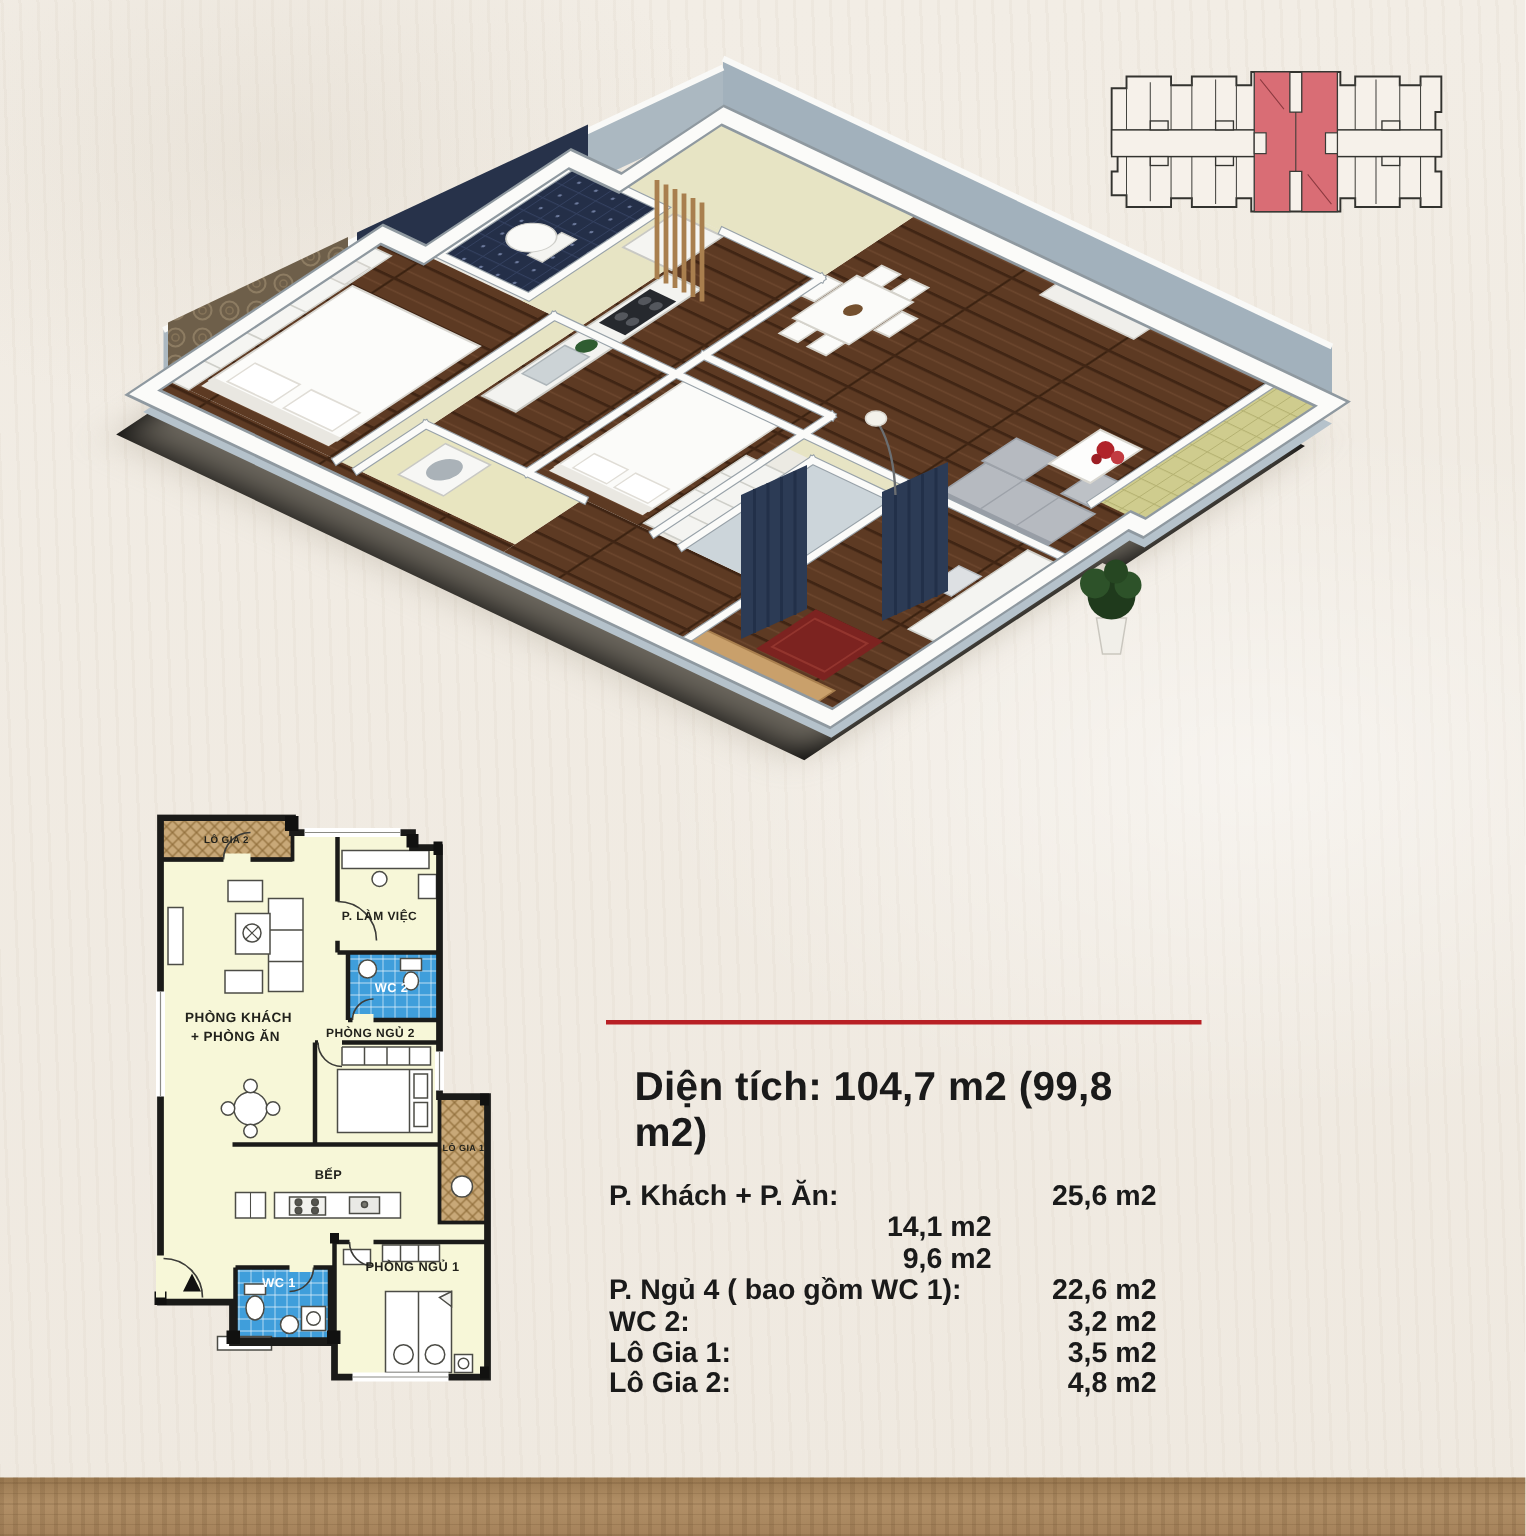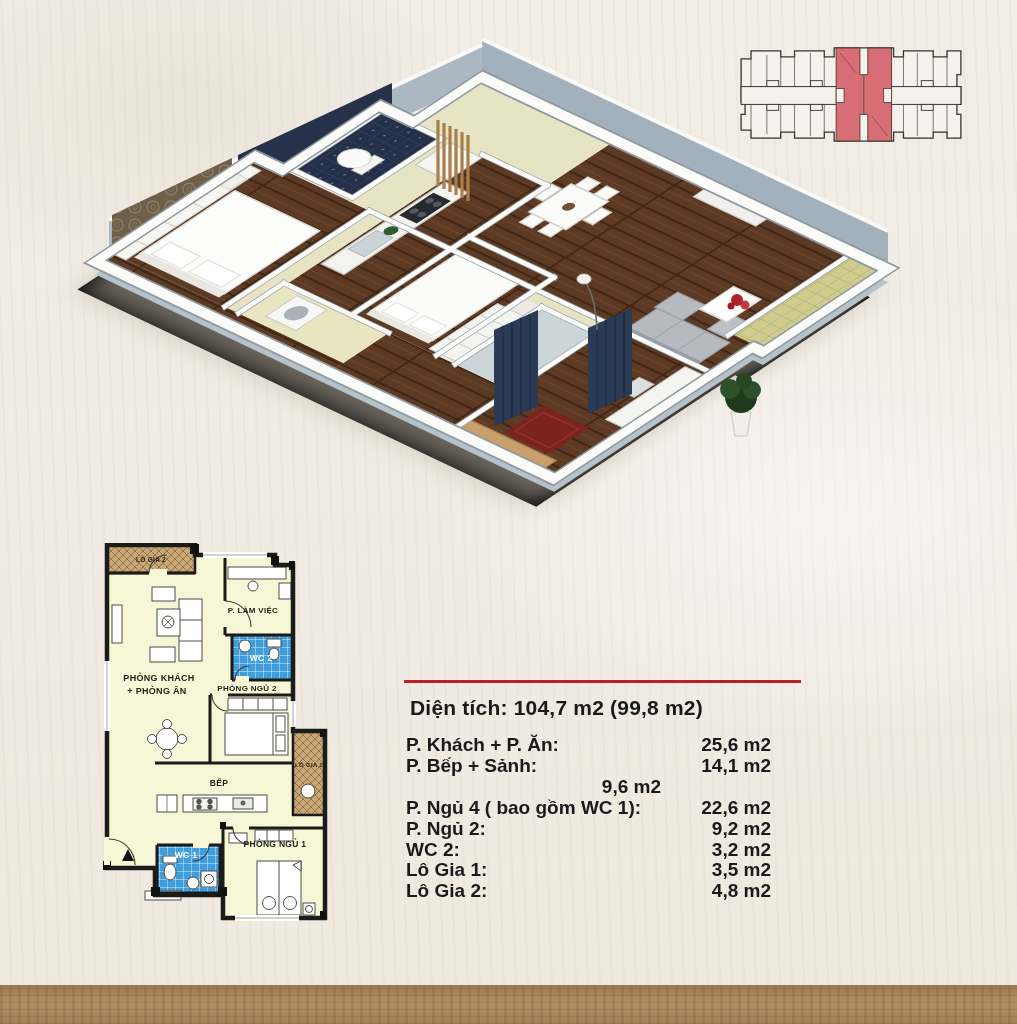--- a/index.html
+++ b/index.html
@@ -11,21 +11,21 @@
       radial-gradient(560px 320px at 82% 50%, rgba(255,255,255,.45), transparent 72%),
       repeating-linear-gradient(88deg, rgba(221,212,199,.22) 0 2px, transparent 2px 12px),
       linear-gradient(180deg, var(--bg), #efe9e0);
   }
   .abs{position:absolute;}
   #plan3d{left:0;top:0;width:1017px;height:640px;}
   #keyplan{left:737px;top:45px;width:228px;height:99px;}
   #plan2d{left:95px;top:543px;width:242px;height:382px;}
   #redline{left:404px;top:680px;width:397px;height:3px;background:var(--red);}
   #panel{left:406px;top:692px;width:372px;color:var(--ink);}
-  #panel h2{margin:4px;font-size:21px;font-weight:bold;letter-spacing:.2px;}
+  #panel h2{margin:17px;font-size:27px;font-weight:bold;letter-spacing:.2px;}
   #rows{margin-top:15px;}
   .row{display:grid;grid-template-columns:255px 110px;line-height:20.9px;font-size:19px;font-weight:bold;}
   .row .val{text-align:right;}
   #woodstrip{left:0;top:985px;width:1017px;height:39px;
     background:
       repeating-linear-gradient(90deg, rgba(116,86,52,.22) 0 3px, transparent 3px 9px),
       repeating-linear-gradient(0deg, rgba(86,60,33,.16) 0 1px, transparent 1px 7px),
       linear-gradient(180deg,#9a7951,#b29067 45%,#a4815a);}
   
   .lbl{font-family:"Liberation Sans",sans-serif;font-weight:bold;fill:#22221c;letter-spacing:.3px;}
@@ -401,35 +401,30 @@
 
 <div id="redline" class="abs"></div>
 <div id="panel" class="abs">
   <h2>Diện tích: 104,7 m2 (99,8 m2)</h2>
   <div id="rows">
     <div class="row">
         <span class="lbl-t">P. Khách + P. Ăn:</span>
         <span class="val">25,6 m2</span>
       </div>
     <div class="row">
-        <span class="lbl-t">P. Bếp + Sảnh:</span>
         <span class="val">14,1 m2</span>
       </div>
     <div class="row">
         <span class="val">9,6 m2</span>
       </div>
     <div class="row">
         <span class="lbl-t">P. Ngủ 4 ( bao gồm WC 1):</span>
         <span class="val">22,6 m2</span>
       </div>
     <div class="row">
-        <span class="lbl-t">P. Ngủ 2:</span>
-        <span class="val">9,2 m2</span>
-      </div>
-    <div class="row">
         <span class="lbl-t">WC 2:</span>
         <span class="val">3,2 m2</span>
       </div>
     <div class="row">
         <span class="lbl-t">Lô Gia 1:</span>
         <span class="val">3,5 m2</span>
       </div>
     <div class="row">
         <span class="lbl-t">Lô Gia 2:</span>
         <span class="val">4,8 m2</span>

